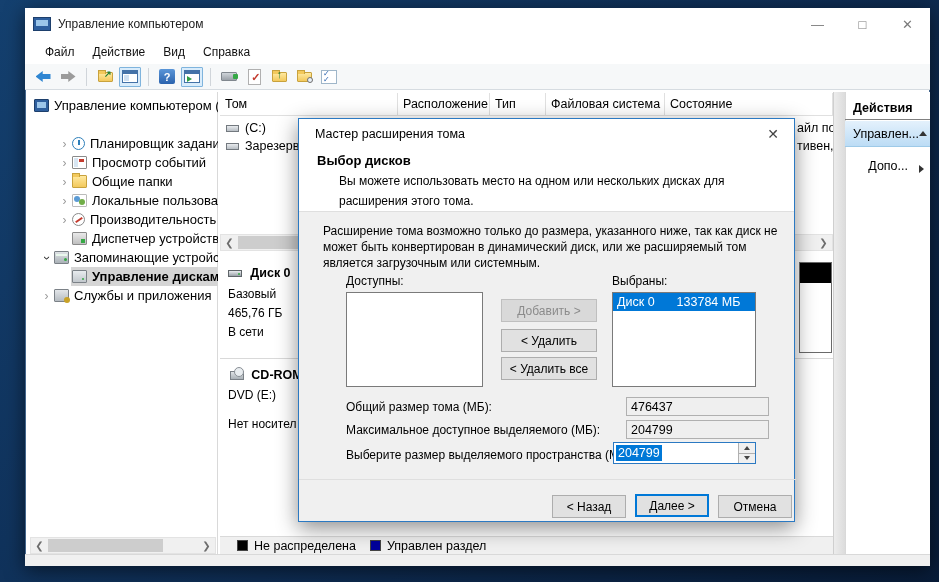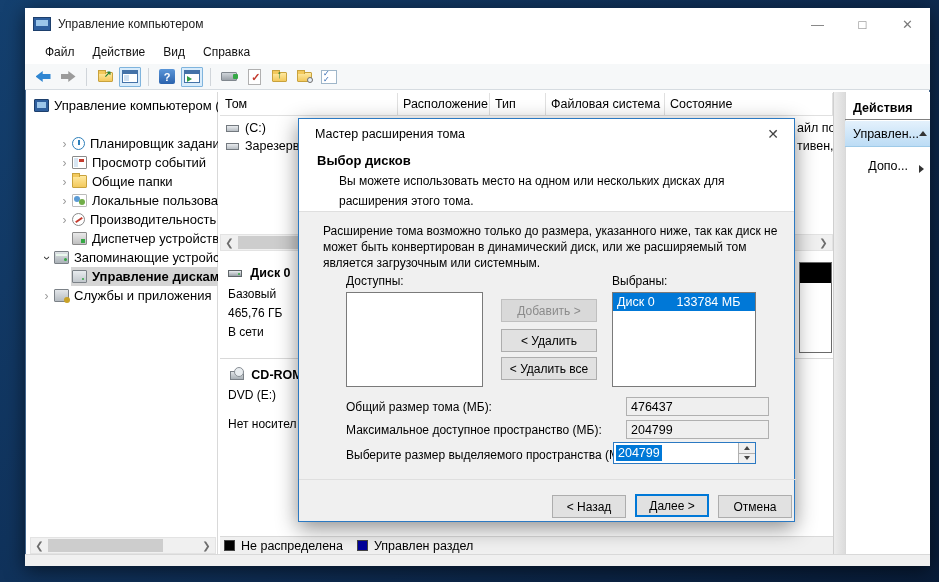--- a/index.html
+++ b/index.html
@@ -98,21 +98,21 @@
   .disk-ic { display:inline-block; width:14px; height:7px; background:linear-gradient(#e8ebee,#9aa1a8); border:1px solid #5f6569; vertical-align:middle; margin-right:5px; position:relative; }
   .disk-ic:after { content:""; position:absolute; right:1px; top:2px; width:2px; height:2px; background:#35a845; border-radius:50%; }
   .cd-ic { display:inline-block; width:14px; height:9px; background:linear-gradient(#dfe3e6,#aab1b7); border:1px solid #7b8187; vertical-align:middle; margin-right:4px; position:relative; }
   .cd-ic:before { content:""; position:absolute; left:3px; top:-5px; width:8px; height:8px; border-radius:50%; background:#e9edf0; border:1px solid #8a9096; }
 
   .unalloc-box { left:799px; top:262px; width:33px; height:91px; border:1px solid #6a6a6a; background:#fff; }
   .unalloc-band { position:absolute; left:0; top:0; right:0; height:20px; background:#000; }
 
   
   #legend { left:220px; top:536px; width:613px; height:18px; background:#f0f0f0; border-top:1px solid #d9d9d9;
-            display:flex; align-items:center; padding-left:4px; font-size:12.5px; }
+            display:flex; align-items:center; padding-left:17px; font-size:12.5px; }
   .lgsq { width:11px; height:11px; display:inline-block; margin-right:6px; border:1px solid #444; }
 
   
   #vscroll { left:833px; top:92px; width:12px; height:462px; background:linear-gradient(90deg,#ececec,#dcdcdc); border-left:1px solid #cfcfcf; }
 
   
   #actions { left:845px; top:92px; width:85px; height:462px; background:#fff; border-left:1px solid #d9d9d9; }
   #act-hdr { left:845px; top:96px; width:85px; height:24px; font-weight:bold; font-size:12.5px; padding-left:8px; display:flex; align-items:center; border-bottom:1px solid #808080; }
   .act-item1 { left:845px; top:121px; width:85px; height:26px; background:linear-gradient(#e4f1fc,#bcdcf5); border-bottom:1px solid #9ecae8;
                display:flex; align-items:center; padding:0 6px 0 8px; font-size:12.5px; justify-content:space-between; }
@@ -399,21 +399,21 @@
     <div class="dlg listbox" style="left:313px;top:173px;width:144px;height:95px">
       <div class="lb-item">
         <span>Диск 0</span>
         <span>133784 МБ</span>
       </div>
     </div>
 
     <div class="dlg dlg-label" style="left:47px;top:281px">Общий размер тома (МБ):</div>
     <div class="dlg valbox" style="left:314px;top:278px">476437</div>
 
-    <div class="dlg dlg-label" style="left:47px;top:304px">Максимальное доступное пространство (МБ):</div>
+    <div class="dlg dlg-label" style="left:47px;top:304px">Максимальное доступное выделяемого (МБ):</div>
     <div class="dlg valbox" style="left:314px;top:301px">204799</div>
 
     <div class="dlg dlg-label" style="left:47px;top:329px">Выберите размер выделяемого пространства (МБ):</div>
     <div class="dlg spinbox" style="left:314px;top:323px">
       <span class="seltext">204799</span>
       <span class="spincol">
         <span class="spinbtn">
             <span class="sp-up"></span>
           </span>
         <span class="spinbtn">

